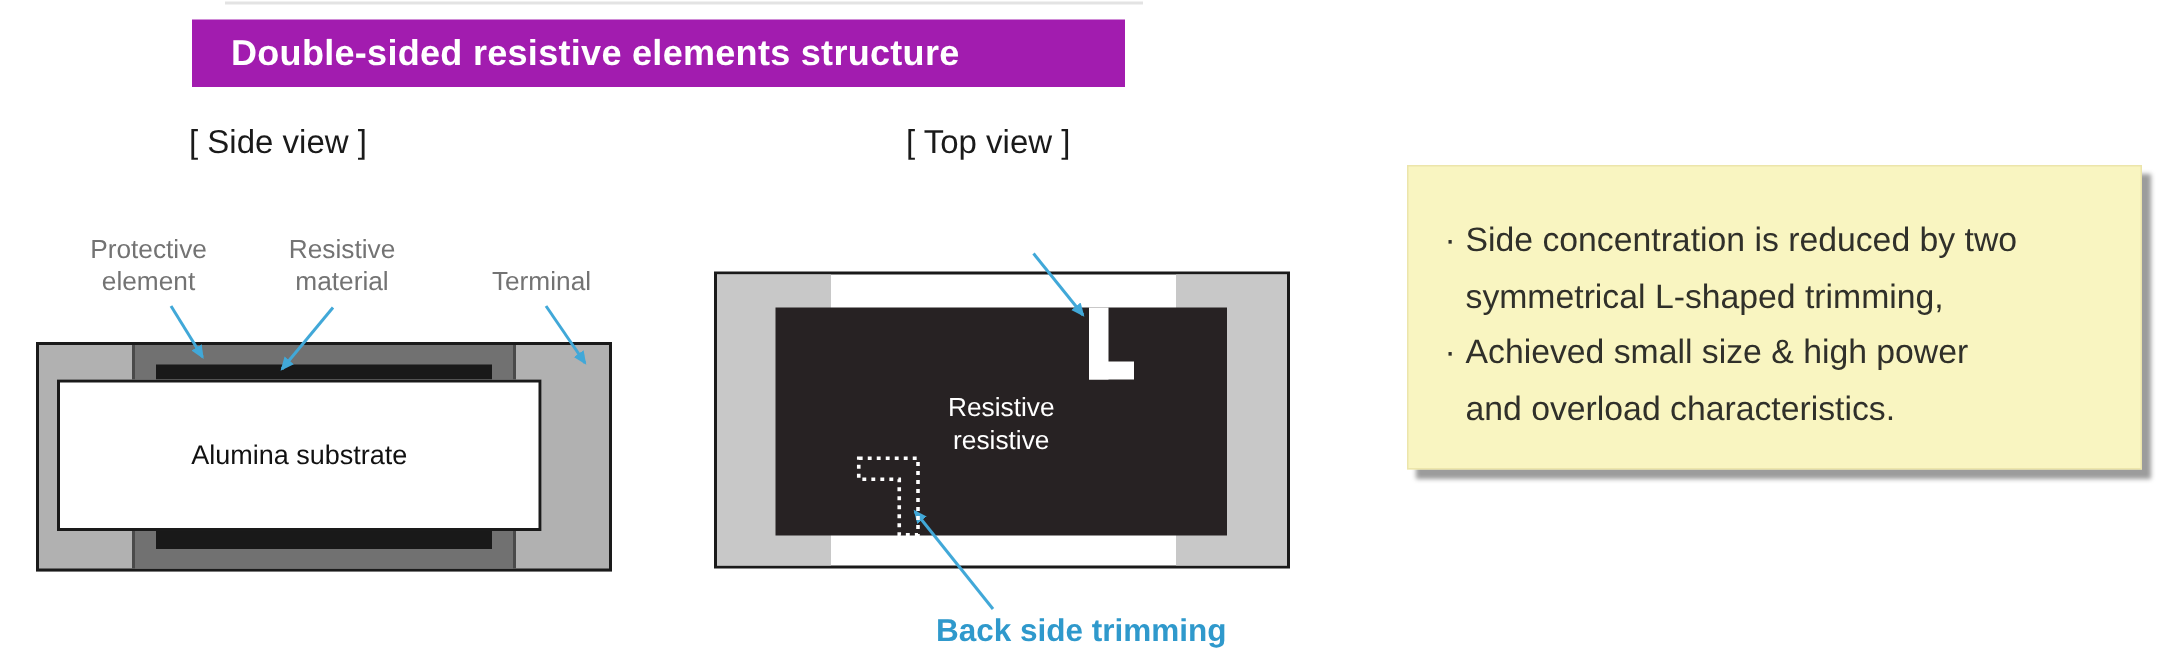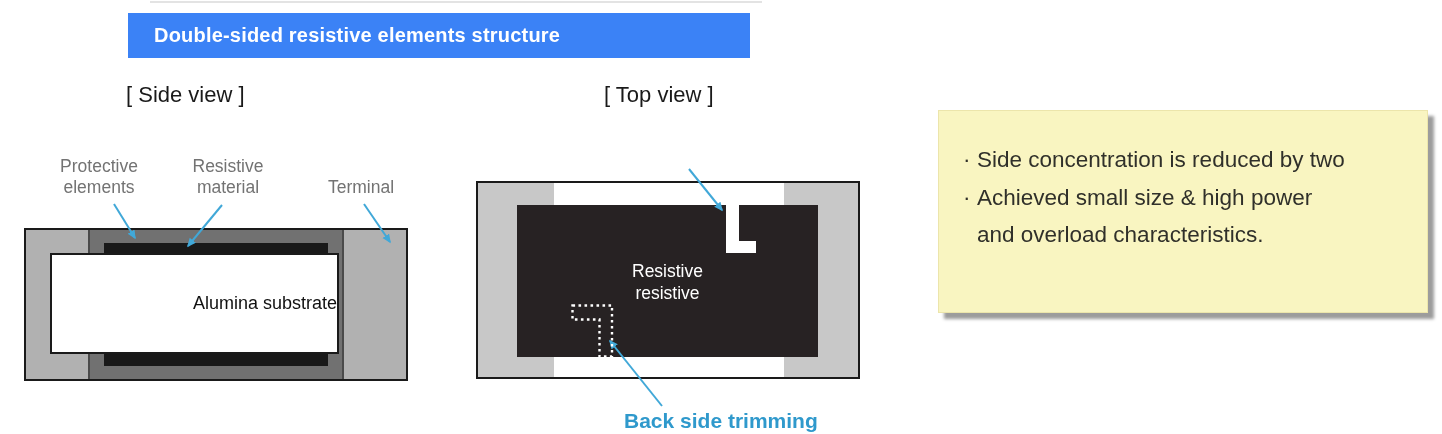--- a/index.html
+++ b/index.html
@@ -16,23 +16,23 @@
 
   
   .top-hairline {
     position: absolute; left: 150px; top: 1px; width: 612px; height: 2px;
     background: #e3e3e3;
   }
 
   
   .title-bar {
     position: absolute; left: 128px; top: 13px; width: 622px; height: 45px;
-    background: #3b82f6;
+    background: #a21caf;
     color: #ffffff;
-    font-size: 20px; font-weight: 700;
+    font-size: 24px; font-weight: 700;
     line-height: 45px;
     padding-left: 26px;
     letter-spacing: 0.2px;
     white-space: nowrap;
   }
 
   .view-caption {
     position: absolute; top: 82px;
     font-size: 22px; color: #1a1a1a;
     white-space: nowrap;
@@ -57,24 +57,24 @@
   }
   .sv-coating {
     position: absolute; left: 88px; top: 230px; width: 256px; height: 149px;
     background: #717171;
     border-left: 2px solid #4a4a4a; border-right: 2px solid #4a4a4a;
   }
   .sv-bar { position: absolute; background: #191919; }
   .sv-bar-top    { left: 104px; top: 243px; width: 224px; height: 12px; }
   .sv-bar-bottom { left: 104px; top: 354px; width: 224px; height: 12px; }
   .sv-substrate {
-    position: absolute; left: 50px; top: 253px; width: 289px; height: 101px;
+    position: absolute; left: 38px; top: 253px; width: 323px; height: 101px;
     background: #ffffff; border: 2px solid #1a1a1a;
     font-size: 18px; color: #111111;
-    text-align: right; line-height: 97px;
+    text-align: center; line-height: 97px;
     white-space: nowrap;
   }
 
   
   .tv-outer {
     position: absolute; left: 476px; top: 181px; width: 384px; height: 198px;
     background: #ffffff; border: 2px solid #1a1a1a;
   }
   .tv-term { position: absolute; background: #c8c8c8; }
   .tv-term-left  { left: 478px; top: 183px; width: 76px; height: 194px; }
@@ -129,21 +129,21 @@
 
   <div class="top-hairline"></div>
 
   <div class="title-bar">Double-sided resistive elements structure</div>
 
   <div class="view-caption caption-side">[ Side view ]</div>
   <div class="view-caption caption-top">[ Top view ]</div>
 
   <div class="sv-label sv-label-protective">
     <div>Protective</div>
-    <div>elements</div>
+    <div>element</div>
   </div>
   <div class="sv-label sv-label-resistive">
     <div>Resistive</div>
     <div>material</div>
   </div>
   <div class="sv-label sv-label-terminal">Terminal</div>
 
   <div class="sv-outer"></div>
   <div class="sv-coating"></div>
   <div class="sv-bar sv-bar-top"></div>
@@ -162,20 +162,24 @@
   <div class="l-front l-front-vert"></div>
   <div class="l-front l-front-horiz"></div>
 
   <div class="trim-label trim-label-back">Back side trimming</div>
 
   <div class="note-box">
     <div class="note-line">
       <span class="note-bullet">·</span>
       <span>Side concentration is reduced by two</span>
     </div>
+    <div class="note-line note-indent">
+      <span class="note-bullet">·</span>
+      <span>symmetrical L-shaped trimming,</span>
+    </div>
     <div class="note-line">
       <span class="note-bullet">·</span>
       <span>Achieved small size &amp; high power</span>
     </div>
     <div class="note-line note-indent">
       <span class="note-bullet">·</span>
       <span>and overload characteristics.</span>
     </div>
   </div>
 

